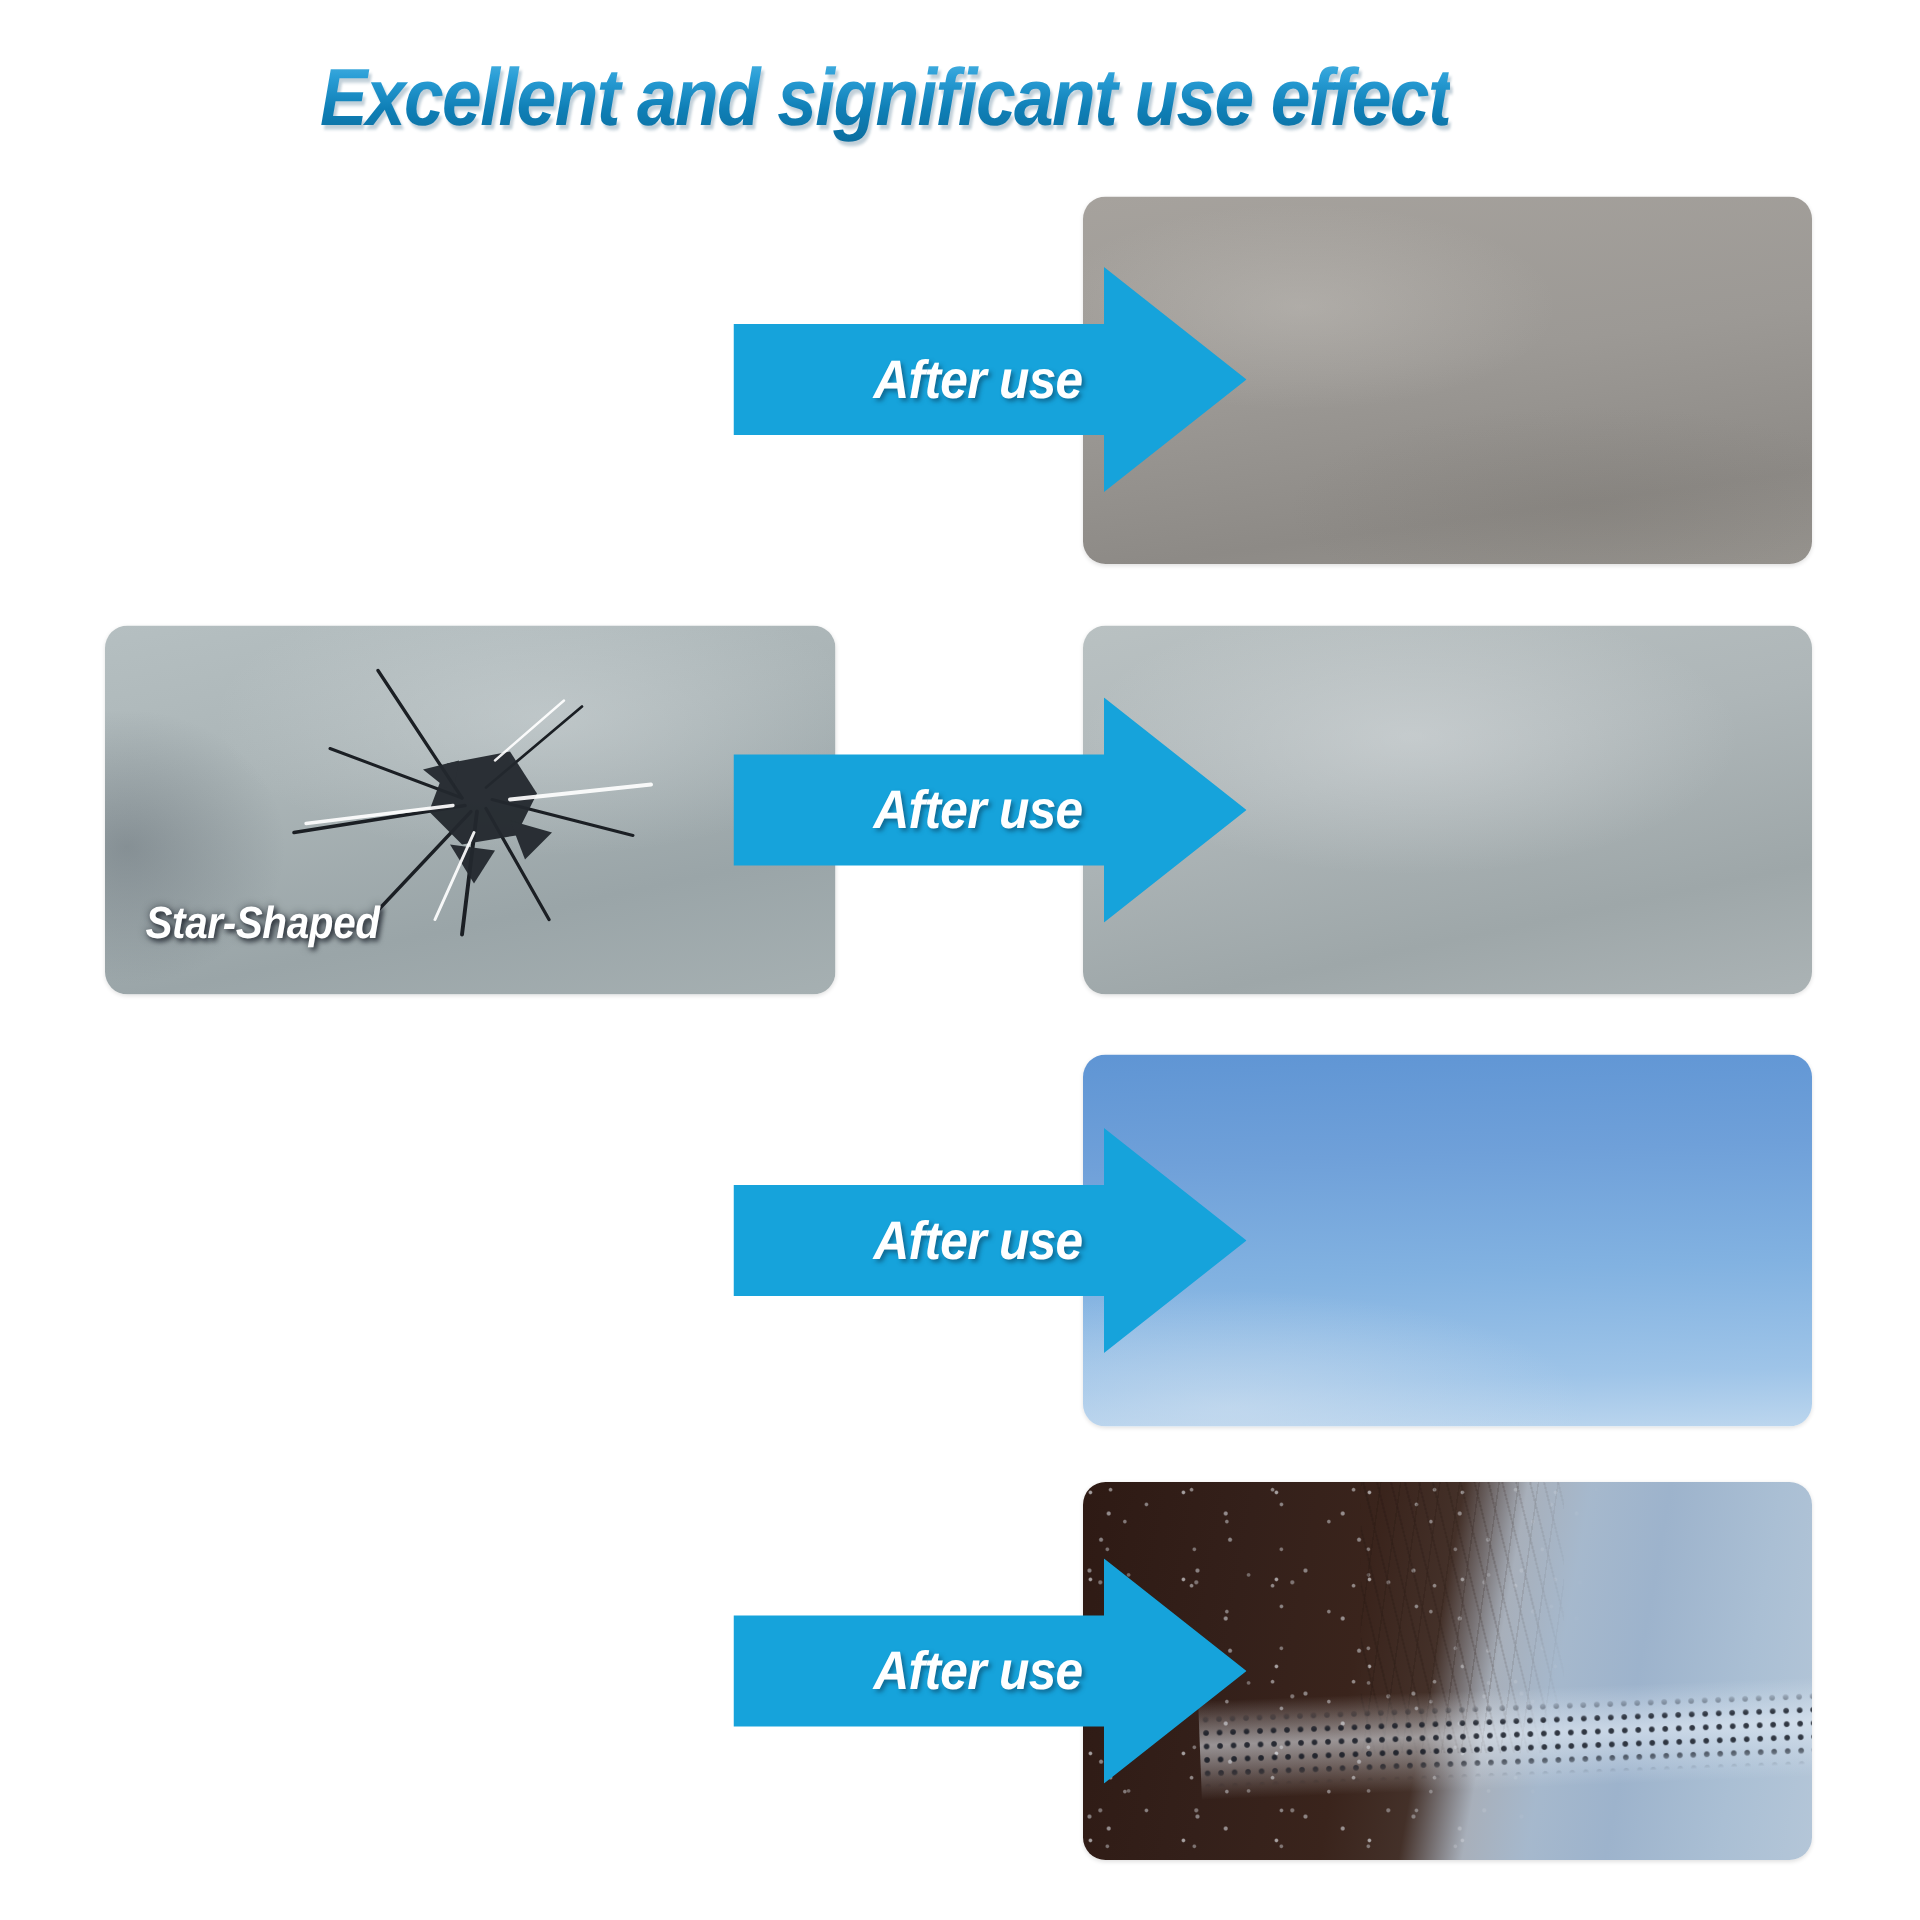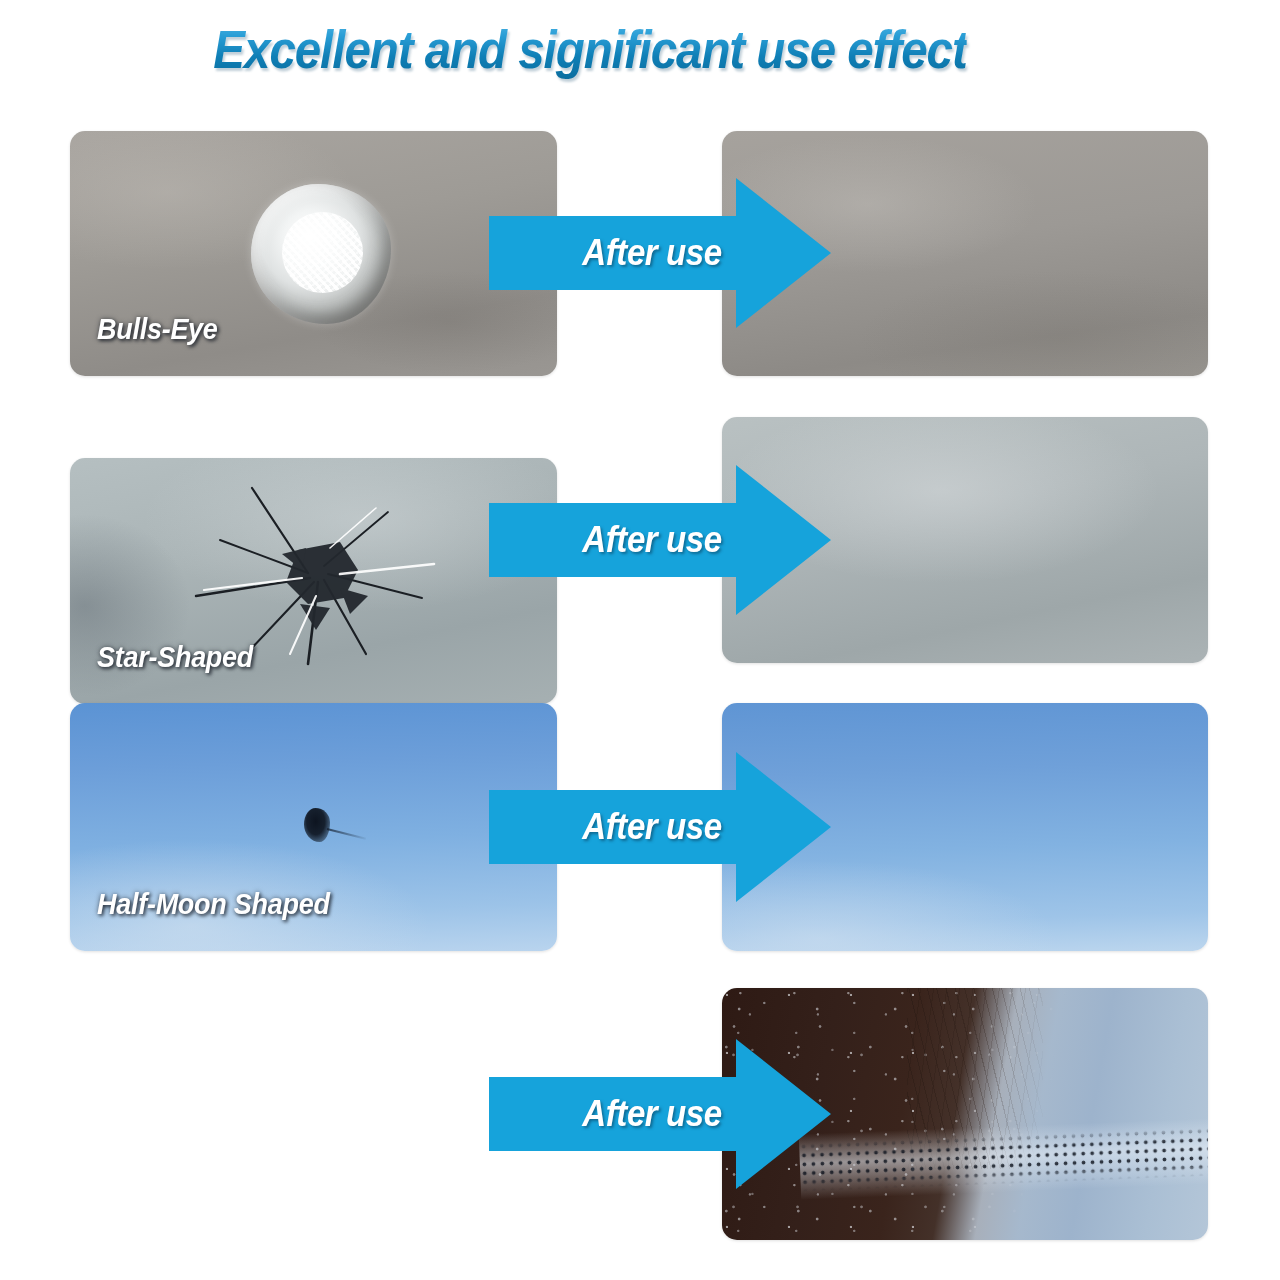--- a/index.html
+++ b/index.html
@@ -11,21 +11,21 @@
     width: 1280px;
     height: 1280px;
     position: relative;
     overflow: hidden;
     font-family: "Liberation Sans", sans-serif;
   }
 
   
   .title-bar {
     position: absolute;
-    left: 0; top: 18px;
+    left: 0; top: 34px;
     width: 1180px;
     text-align: center;
   }
   .title-text {
     display: inline-block;
     font-family: "Liberation Sans", sans-serif;
     font-size: 54px;
     font-weight: bold;
     font-style: italic;
     letter-spacing: -1.2px;
@@ -260,41 +260,36 @@
 </style>
 </head>
 <body>
 
 <div class="title-bar">
   <span class="title-text">Excellent and significant use effect</span>
 </div>
 
 <div class="row" style="top:131px;height:245px;">
 
-  <div class="panel left" style="height:245px;">
-    <div class="panel-bg bg-grey-damaged"></div>
-    <div class="chip-bullseye"></div>
-    <div class="panel-label">Bulls-Eye</div>
-  </div>
 
   <div class="panel right" style="height:245px;">
     <div class="panel-bg bg-grey-clean"></div>
   </div>
 
   <div class="arrow" style="top:47px;">
     <svg viewBox="0 0 342 150" preserveAspectRatio="none">
       <polygon points="0,38 247,38 247,0 342,75 247,150 247,112 0,112" fill="#16a3db"></polygon>
     </svg>
     <div class="arrow-label">After use</div>
   </div>
 </div>
 
 <div class="row" style="top:417px;height:246px;">
 
-  <div class="panel left" style="height:246px;margin-top:41px;">
+  <div class="panel left" style="height:246px;">
     <div class="panel-bg bg-bluegrey-damaged"></div>
     <svg class="crack-star" viewBox="0 0 250 200">
       <g stroke="#1b1f24" fill="none" stroke-linecap="round">
         <path d="M118 95 L62 10" stroke-width="2.2"></path>
         <path d="M118 95 L30 62" stroke-width="2"></path>
         <path d="M120 100 L6 118" stroke-width="2.4"></path>
         <path d="M124 104 L60 172" stroke-width="2.2"></path>
         <path d="M128 104 L118 186" stroke-width="2.6"></path>
         <path d="M134 102 L176 176" stroke-width="2.2"></path>
         <path d="M138 96 L232 120" stroke-width="2"></path>
@@ -323,25 +318,20 @@
   <div class="arrow" style="top:48px;">
     <svg viewBox="0 0 342 150" preserveAspectRatio="none">
       <polygon points="0,38 247,38 247,0 342,75 247,150 247,112 0,112" fill="#16a3db"></polygon>
     </svg>
     <div class="arrow-label">After use</div>
   </div>
 </div>
 
 <div class="row" style="top:703px;height:248px;">
 
-  <div class="panel left" style="height:248px;">
-    <div class="panel-bg bg-sky-damaged"></div>
-    <div class="chip-halfmoon"></div>
-    <div class="panel-label">Half-Moon Shaped</div>
-  </div>
 
   <div class="panel right" style="height:248px;">
     <div class="panel-bg bg-sky-clean"></div>
   </div>
 
   <div class="arrow" style="top:49px;">
     <svg viewBox="0 0 342 150" preserveAspectRatio="none">
       <polygon points="0,38 247,38 247,0 342,75 247,150 247,112 0,112" fill="#16a3db"></polygon>
     </svg>
     <div class="arrow-label">After use</div>

